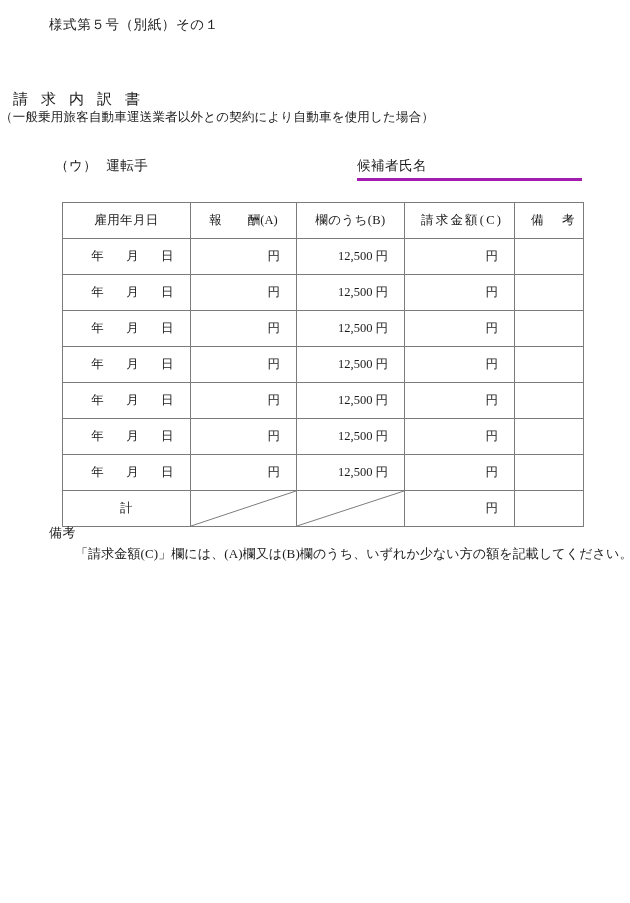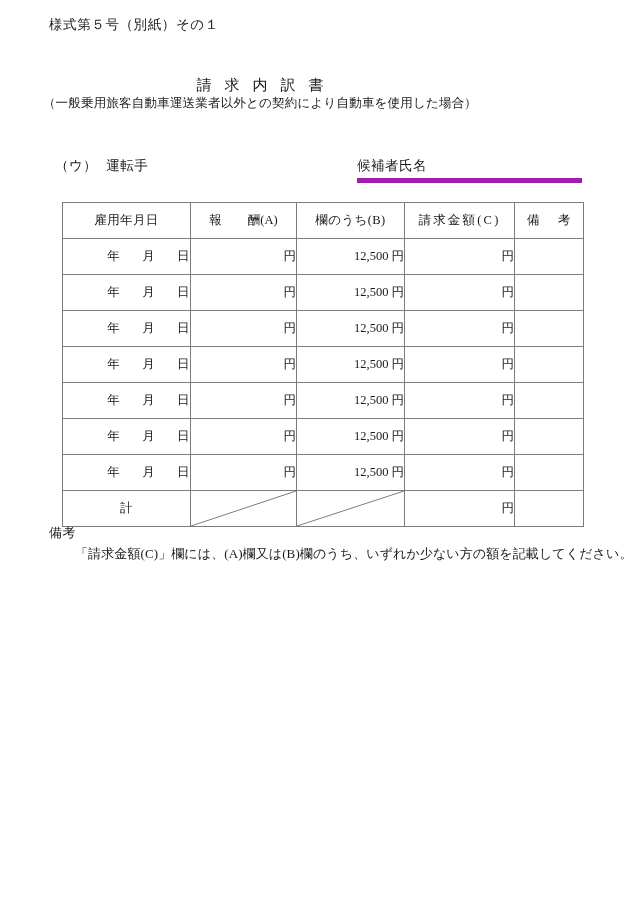--- a/index.html
+++ b/index.html
@@ -31,23 +31,22 @@
     top: 16px;
     font-size: 13.5px;
     letter-spacing: 0.6px;
     white-space: nowrap;
   }
 
   
   .title-block {
     position: absolute;
     left: 0;
-    top: 76px;
+    top: 90px;
     width: 520px;
-    text-align: center;
   }
   .doc-title {
     font-size: 15px;
     letter-spacing: 13px;
     padding-left: 13px;
     line-height: 1.25;
     white-space: nowrap;
   }
   .doc-subtitle {
     font-size: 12.5px;
@@ -72,21 +71,21 @@
     white-space: nowrap;
   }
   .section-label .paren {
     margin-right: 9px;
   }
   .name-field {
     position: absolute;
     left: 357px;
     top: 0;
     width: 225px;
-    border-bottom: 5px solid #a21caf;
+    border-bottom: 3px solid #a21caf;
     padding-bottom: 3px;
     font-size: 13.5px;
     letter-spacing: 0.5px;
     white-space: nowrap;
   }
 
   
   .table-wrap {
     position: absolute;
     left: 62px;
@@ -96,21 +95,21 @@
   table.breakdown {
     border-collapse: collapse;
     table-layout: fixed;
     width: 521px;
   }
   table.breakdown td,
   table.breakdown th {
     border: 1px solid #7b7b7b;
     font-weight: normal;
     font-size: 12.5px;
-    padding: 0 0;
+    padding: 0 16px;
     height: 35px;
     vertical-align: middle;
     position: relative;
   }
   col.c-date  { width: 128px; }
   col.c-pay   { width: 106px; }
   col.c-limit { width: 108px; }
   col.c-claim { width: 110px; }
   col.c-note  { width: 69px; }
 

